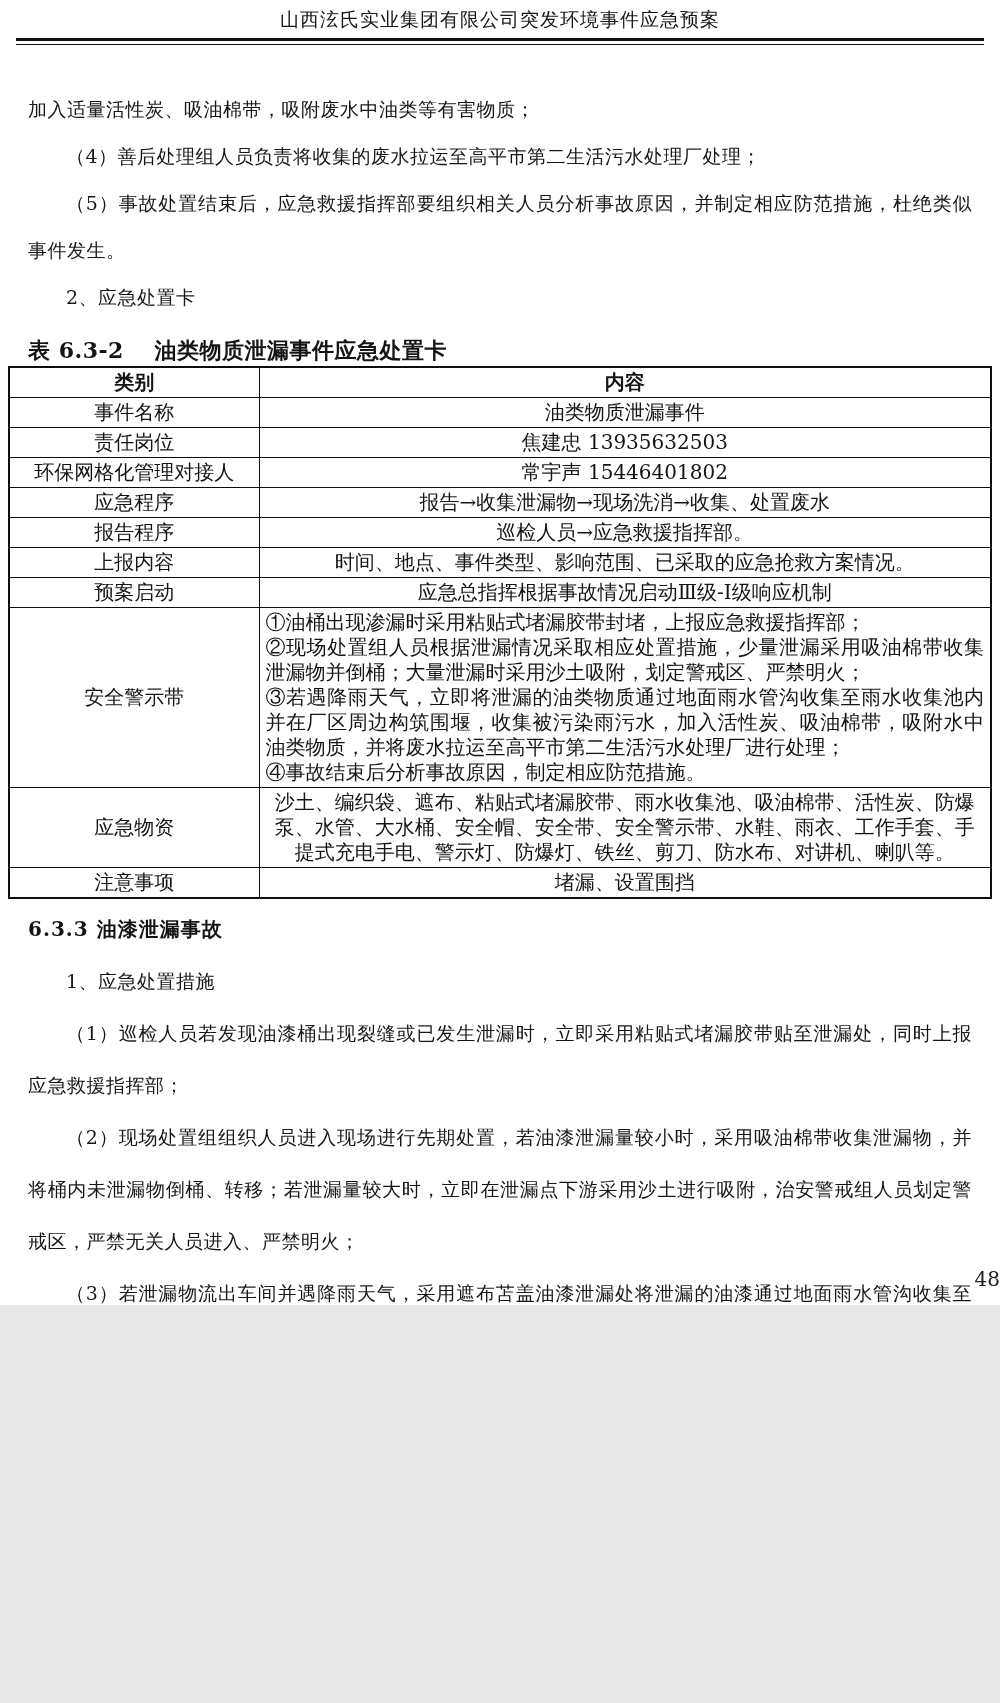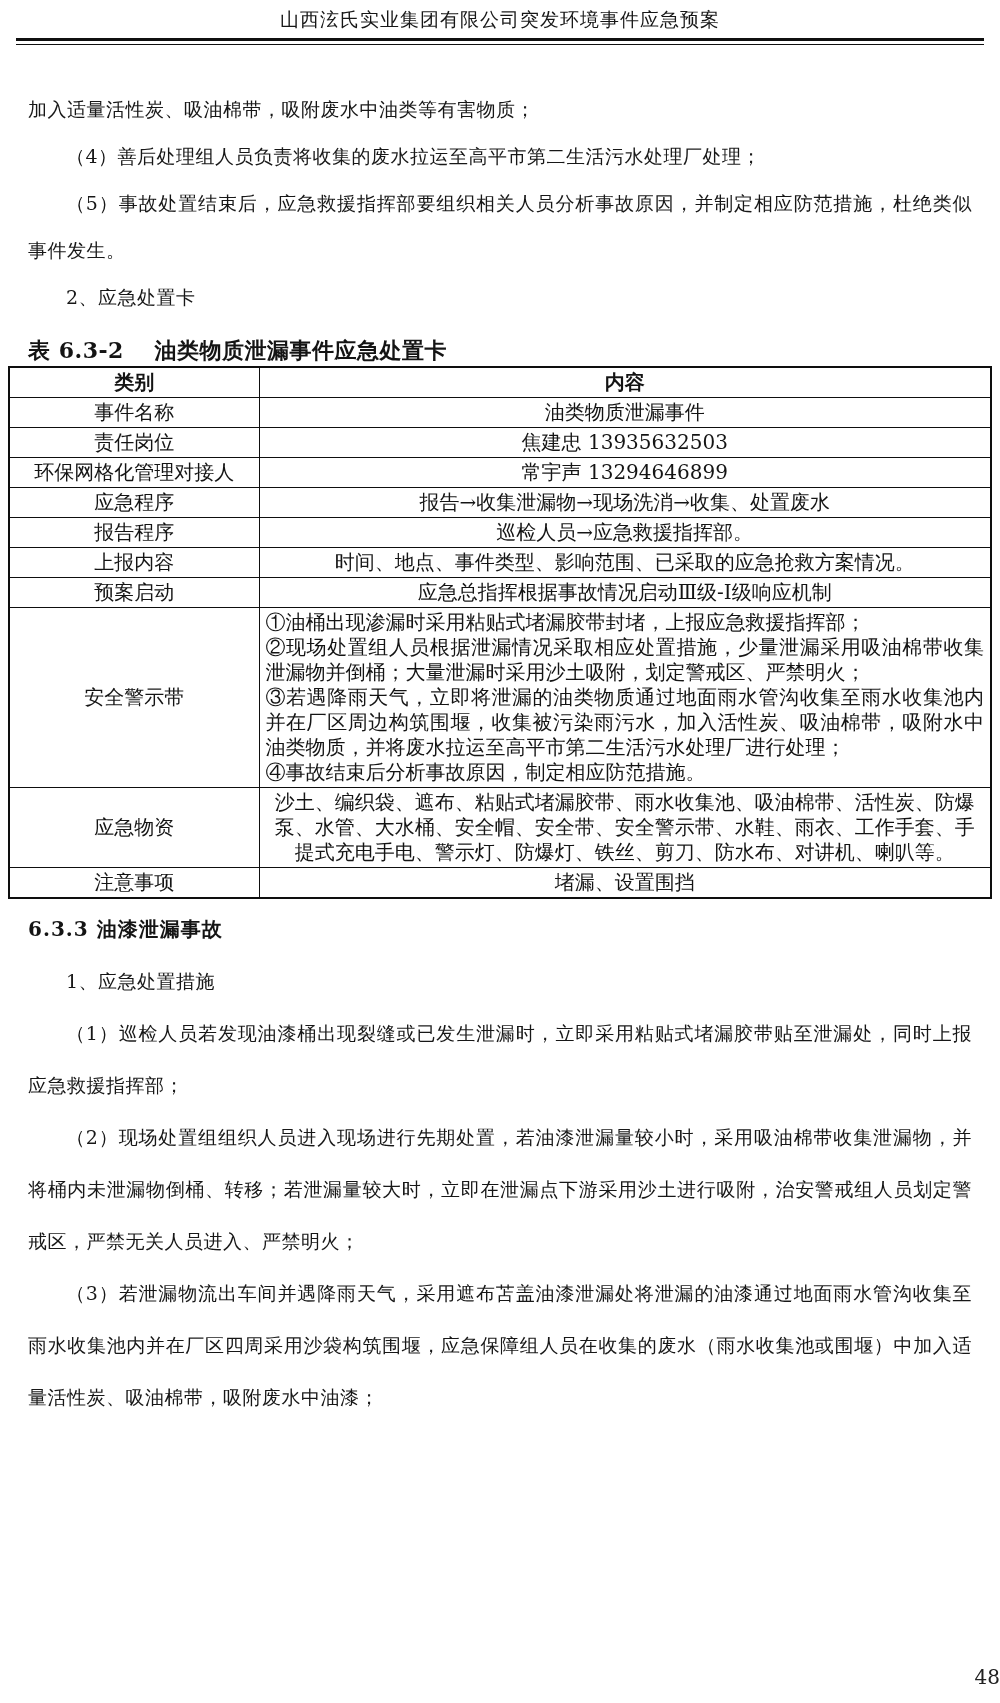--- a/index.html
+++ b/index.html
@@ -1,21 +1,21 @@
 <!DOCTYPE html>
 <html><head>
 <meta charset="utf-8">
 <style>
   * { margin: 0; padding: 0; box-sizing: border-box; }
   html, body { background: #e8e8e8; }
   body { font-family: "DejaVu Serif", "Liberation Serif", serif; color: #141414; }
   .page {
     position: relative;
     width: 1000px;
-    height: 1703px;
+    height: 1305px;
     margin: 0 auto;
     background: #ffffff;
     overflow: hidden;
   }
   
   .doc-header { padding-top: 7px; }
   .doc-header .title {
     text-align: center;
     font-size: 19px;
     letter-spacing: 1px;
@@ -121,21 +121,21 @@
         <tr>
           <td class="col-label">事件名称</td>
           <td>油类物质泄漏事件</td>
         </tr>
         <tr>
           <td class="col-label">责任岗位</td>
           <td>焦建忠 13935632503</td>
         </tr>
         <tr>
           <td class="col-label">环保网格化管理对接人</td>
-          <td>常宇声 13294646899</td>
+          <td>常宇声 15446401802</td>
         </tr>
         <tr>
           <td class="col-label">应急程序</td>
           <td>报告→收集泄漏物→现场洗消→收集、处置废水</td>
         </tr>
         <tr>
           <td class="col-label">报告程序</td>
           <td>巡检人员→应急救援指挥部。</td>
         </tr>
         <tr>

